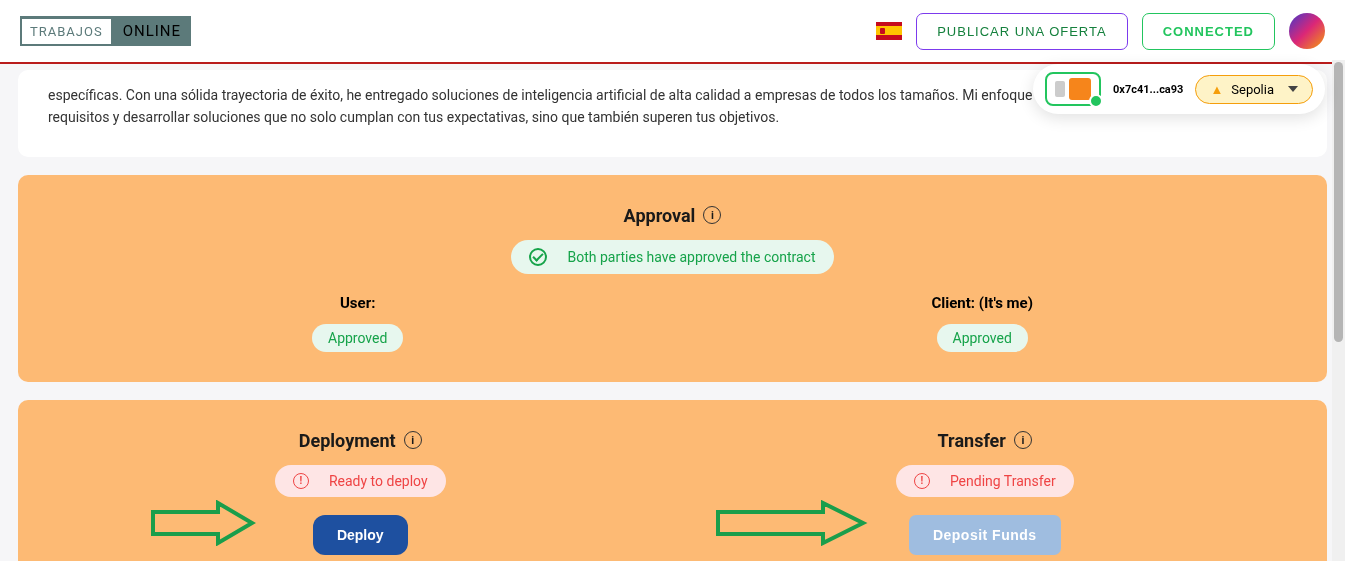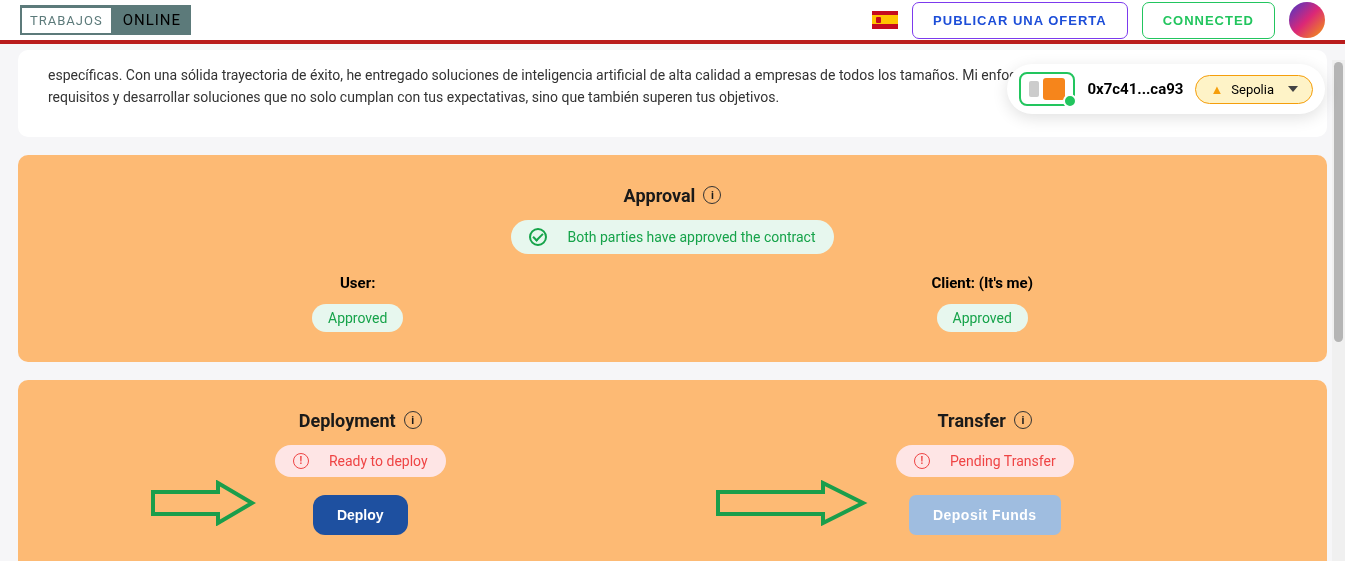--- a/index.html
+++ b/index.html
@@ -6,22 +6,22 @@
     body {
       font-family: -apple-system, BlinkMacSystemFont, "Segoe UI", Roboto, sans-serif;
       background: #f6f6f8;
       width: 1345px;
       height: 561px;
       overflow: hidden;
       position: relative;
     }
     .header {
       background: #fff;
-      height: 44px;
-      border-bottom: 4px solid #b91c1c;
+      height: 64px;
+      border-bottom: 2px solid #b91c1c;
       display: flex;
       align-items: center;
       justify-content: space-between;
       padding: 0 20px;
     }
     .logo {
       display: flex;
       align-items: center;
       background: #5c7a7a;
       height: 30px;
@@ -60,25 +60,25 @@
       position: absolute;
       left: 4px;
       top: 6px;
       width: 5px;
       height: 6px;
       background: #c60b1e;
       border-radius: 1px;
     }
     .btn-outline-purple {
       border: 1.5px solid #7c3aed;
-      color: #1d4ed8;
+      color: #15803d;
       background: #fff;
       padding: 10px 20px;
       font-size: 13px;
-      font-weight: 700;
+      font-weight: 400;
       letter-spacing: 1px;
       border-radius: 7px;
       cursor: pointer;
     }
     .btn-outline-green {
       border: 1.5px solid #22c55e;
       color: #22c55e;
       background: #fff;
       padding: 10px 20px;
       font-size: 13px;
@@ -127,21 +127,21 @@
       bottom: -4px;
       right: -4px;
       width: 14px;
       height: 14px;
       background: #22c55e;
       border-radius: 50%;
       border: 2px solid #fff;
     }
     .wallet-address {
       font-weight: 700;
-      font-size: 15px;
+      font-size: 11px;
     }
     .network-pill {
       background: #fef3c7;
       border: 1px solid #f59e0b;
       border-radius: 20px;
       padding: 6px 14px;
       display: flex;
       align-items: center;
       gap: 8px;
       cursor: pointer;

